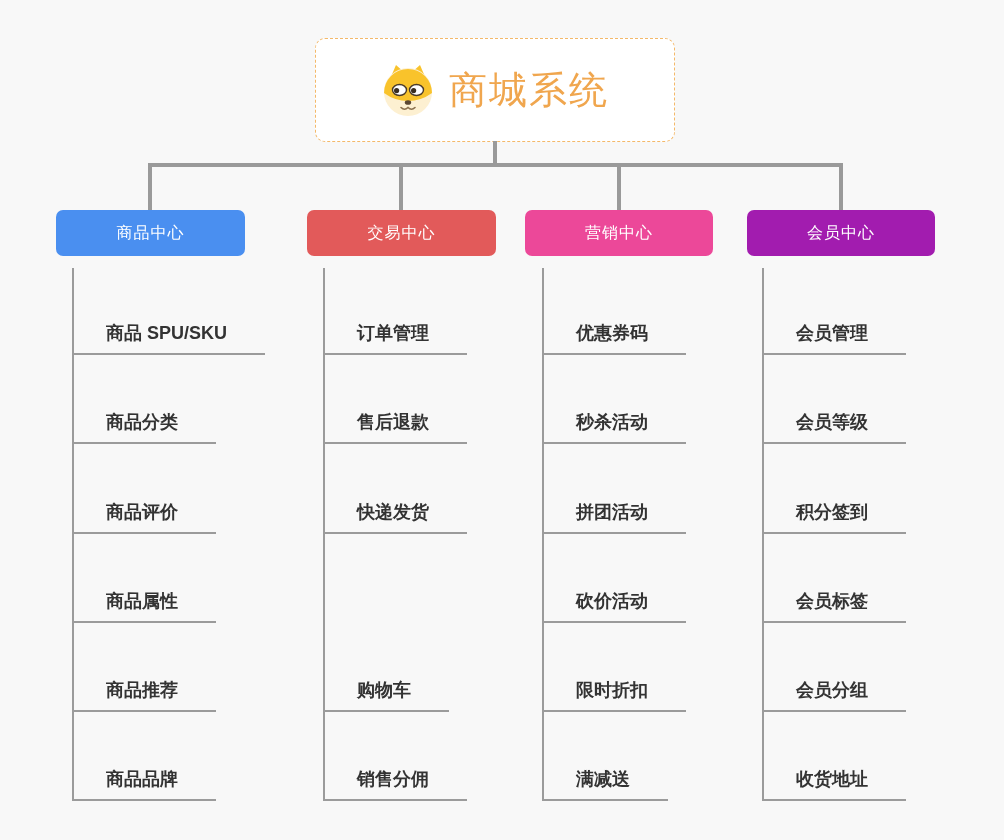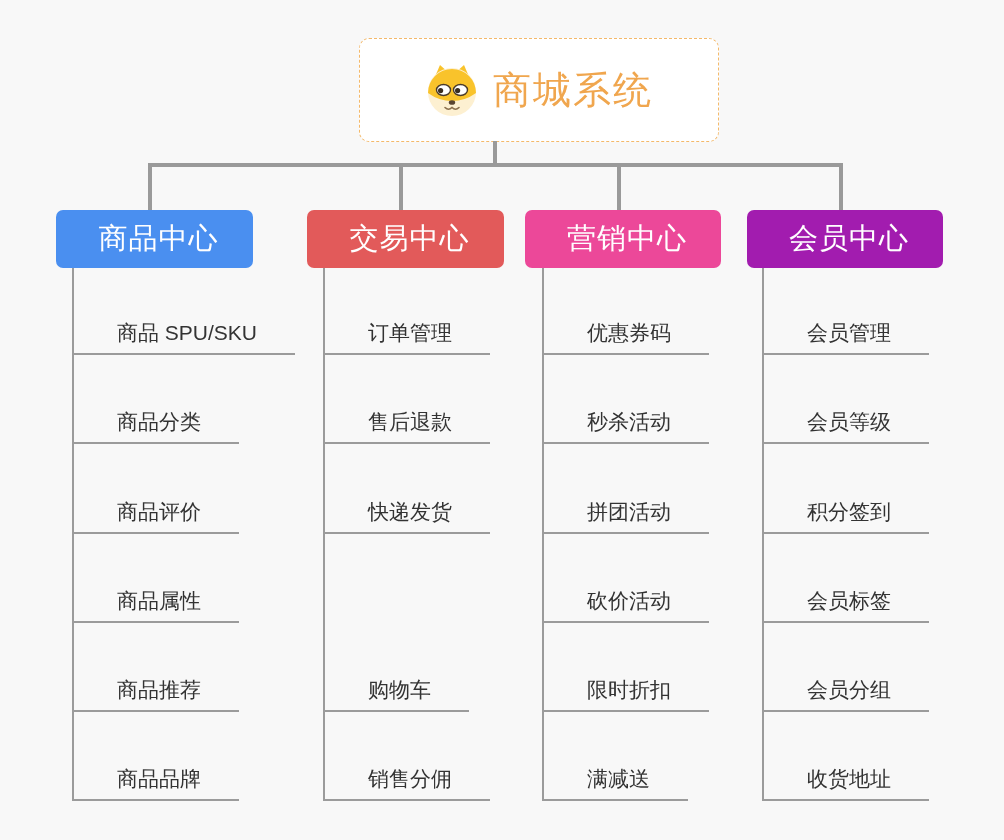--- a/index.html
+++ b/index.html
@@ -20,75 +20,74 @@
     left:315px; top:38px;
     width:360px; height:104px;
     background:#ffffff;
     border:1px dashed #f4b96a;
     border-radius:10px;
     box-sizing:border-box;
     display:flex;
     align-items:center;
     justify-content:center;
     gap:14px;
-    margin-left:44px;
   }
   .root-title{
     font-size:38px;
     font-weight:500;
     letter-spacing:2px;
     color:#f0a64e;
     white-space:nowrap;
   }
   
   .line{position:absolute;background:#9a9a9a;}
   .stub-root{left:493px; top:141px; width:4px; height:24px;}
   .hbar{left:148px; top:163px; width:695px; height:4px;}
   .drop{top:166px; width:4px; height:46px;}
   .drop0{left:148px;}
   .drop1{left:399px;}
   .drop2{left:617px;}
   .drop3{left:839px;}
   
   .branch{
     position:absolute;
-    top:210px; height:58px;
+    top:210px; height:46px;
     border-radius:7px;
     display:flex;
     align-items:center;
     justify-content:center;
     color:#ffffff;
-    font-size:29px;
+    font-size:16px;
     letter-spacing:1px;
     white-space:nowrap;
     cursor:pointer;
-    padding-left:8px;
   }
   .b0{left:56px;  width:189px;}
   .b1{left:307px; width:189px;}
   .b2{left:525px; width:188px;}
   .b3{left:747px; width:188px;}
   
   .vline{top:268px; height:532px; width:2px; background:#9b9b9b;}
   .v0{left:72px;}
   .v1{left:323px;}
   .v2{left:542px;}
   .v3{left:762px;}
   
   .item{
     position:absolute;
     height:42px;
     line-height:40px;
     box-sizing:border-box;
     border-bottom:2px solid #9b9b9b;
-    padding:0 38px 0 45px;
-    font-size:21px;
+    padding:0 38px 0 34px;
+    font-size:18px;
     color:#333333;
     white-space:nowrap;
     cursor:pointer;
+    font-weight:bold;
   }
   .c0{left:72px;}
   .c1{left:323px;}
   .c2{left:542px;}
   .c3{left:762px;}
   .r0{top:313px;}
   .r1{top:402px;}
   .r2{top:492px;}
   .r3{top:581px;}
   .r4{top:670px;}

